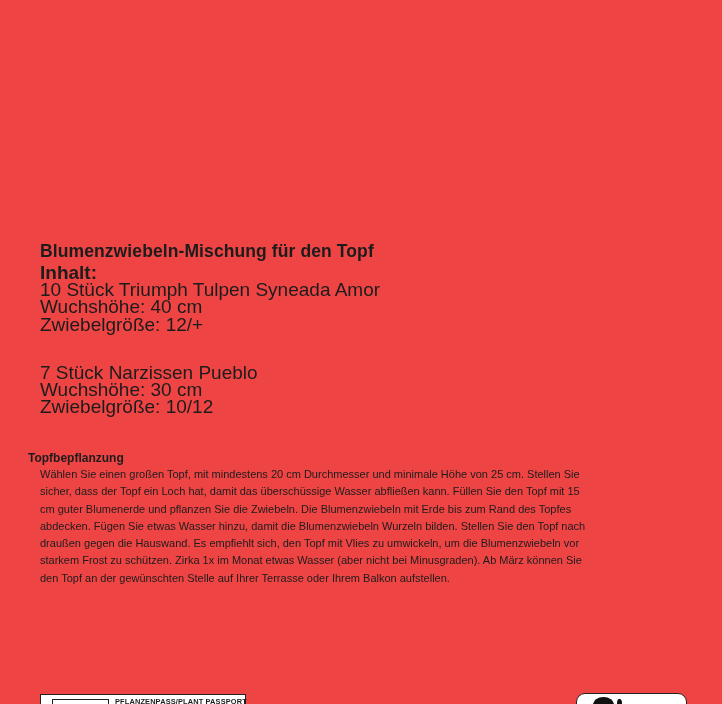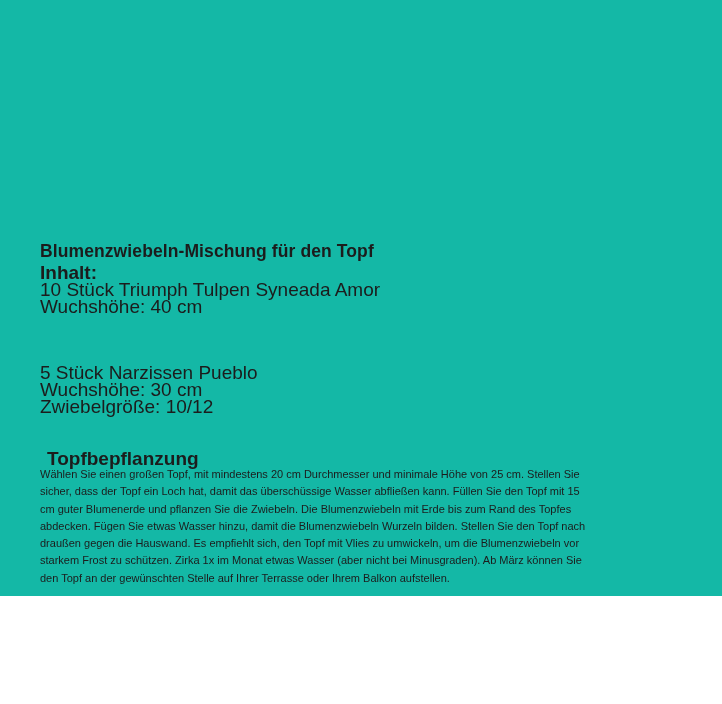--- a/index.html
+++ b/index.html
@@ -3,22 +3,22 @@
 <meta charset="utf-8">
 <style>
   html, body {
     margin: 0;
     padding: 0;
     background: #ffffff;
   }
   .page {
     position: relative;
     width: 722px;
-    height: 596px;
-    background: #14b8a6;
+    height: 704px;
+    background: #ef4444;
     overflow: hidden;
     font-family: "Liberation Sans", sans-serif;
     color: #1c1c1c;
   }
   .doc-title {
     position: absolute;
     left: 40px;
     top: 229px;
     font-size: 17.5px;
     font-weight: 700;
@@ -30,23 +30,23 @@
     left: 40px;
     font-size: 19px;
     line-height: 17.2px;
     white-space: nowrap;
   }
   .bold-line { font-weight: 700; }
   #inhalt-block { top: 264px; }
   #item2-block  { top: 364px; }
   #topf-heading {
     position: absolute;
-    left: 47px;
+    left: 28px;
     top: 450px;
-    font-size: 19px;
+    font-size: 12px;
     line-height: 17.2px;
     font-weight: 700;
   }
   #topf-paragraph {
     position: absolute;
     left: 40px;
     top: 466px;
     width: 665px;
     font-size: 11px;
     line-height: 17.3px;
@@ -119,24 +119,25 @@
 <body>
 
 <div class="page">
 
   <h1 class="doc-title">Blumenzwiebeln-Mischung für den Topf</h1>
 
   <div class="text-block" id="inhalt-block">
     <div class="bold-line">Inhalt:</div>
     <div>10 Stück Triumph Tulpen Syneada Amor</div>
     <div>Wuchshöhe: 40 cm</div>
+    <div>Zwiebelgröße: 12/+</div>
   </div>
 
   <div class="text-block" id="item2-block">
-    <div>5 Stück Narzissen Pueblo</div>
+    <div>7 Stück Narzissen Pueblo</div>
     <div>Wuchshöhe: 30 cm</div>
     <div>Zwiebelgröße: 10/12</div>
   </div>
 
   <div id="topf-heading">Topfbepflanzung</div>
 
   <div id="topf-paragraph">Wählen Sie einen großen Topf, mit mindestens 20 cm Durchmesser und minimale Höhe von 25 cm. Stellen Sie
 sicher, dass der Topf ein Loch hat, damit das überschüssige Wasser abfließen kann. Füllen Sie den Topf mit 15
 cm guter Blumenerde und pflanzen Sie die Zwiebeln. Die Blumenzwiebeln mit Erde bis zum Rand des Topfes
 abdecken. Fügen Sie etwas Wasser hinzu, damit die Blumenzwiebeln Wurzeln bilden. Stellen Sie den Topf nach

